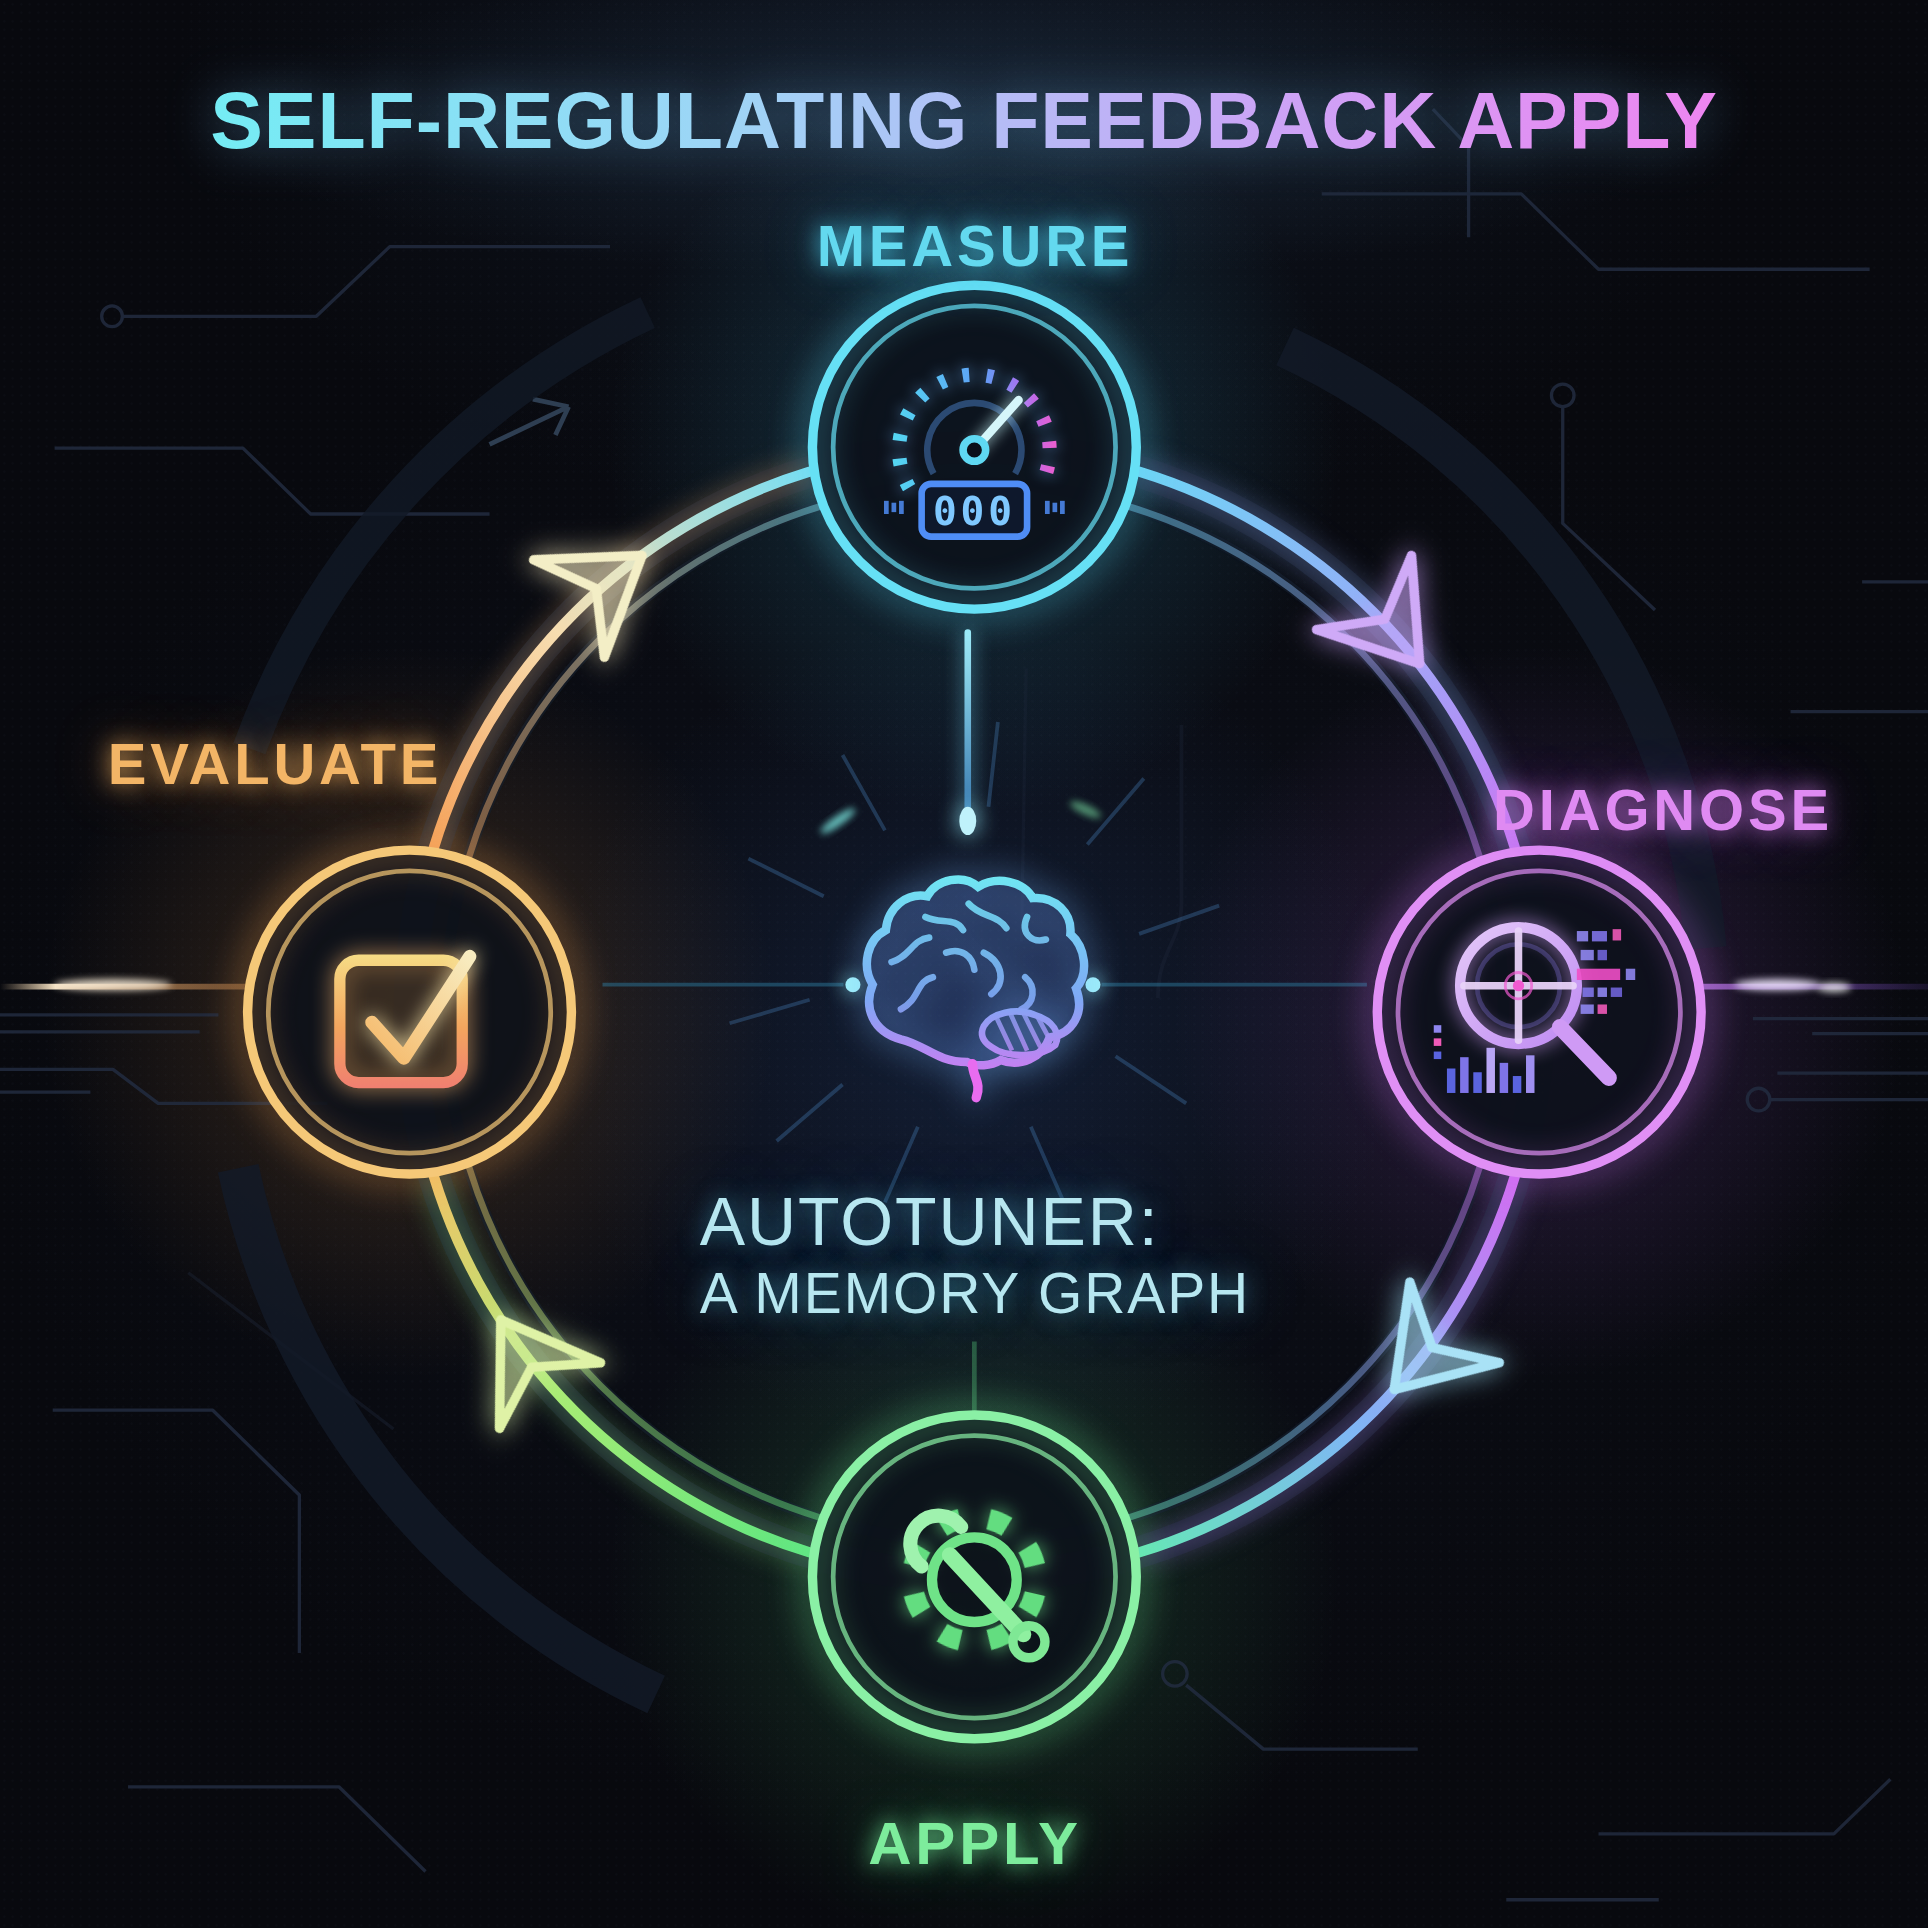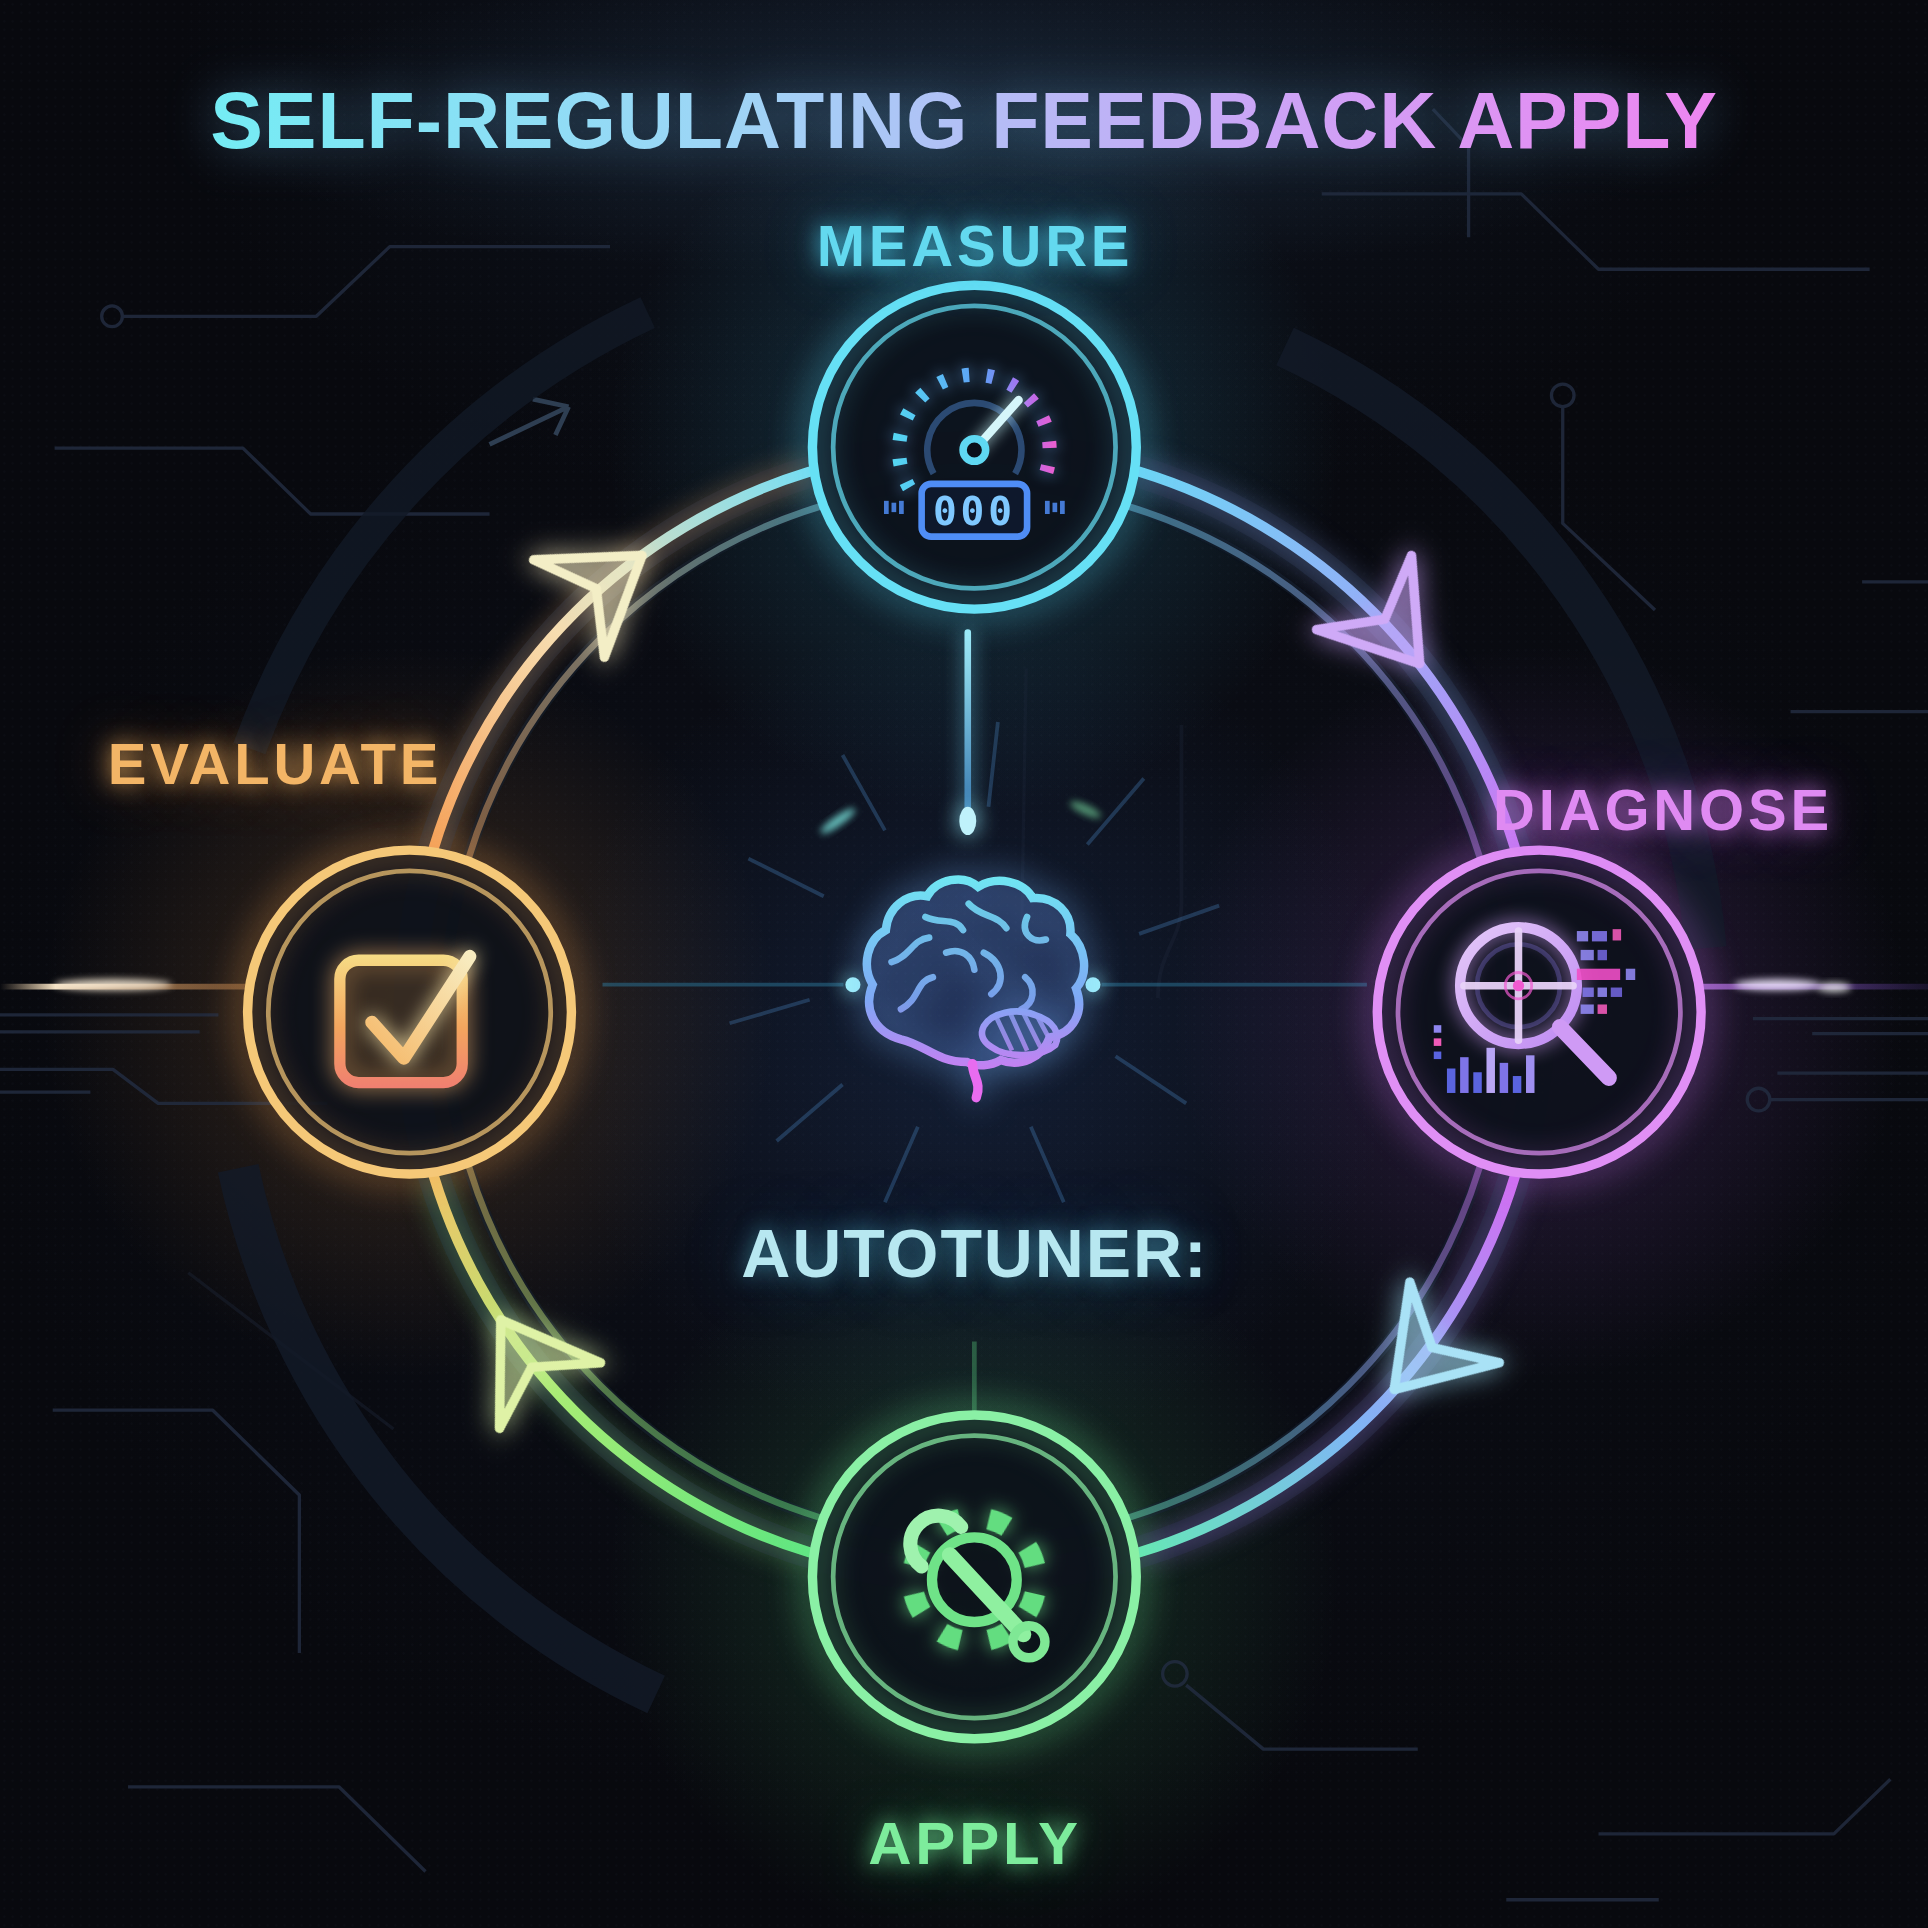--- a/index.html
+++ b/index.html
@@ -49,21 +49,21 @@
   #label-measure{left:975px;top:245px;font-size:58px;color:#63d9ef;
     text-shadow:0 0 22.6px rgba(80,215,245,.85),0 0 56px rgba(60,170,220,.45);}
   #label-diagnose{left:1663px;top:768px;font-size:58px;color:#df8af2;
     text-shadow:0 0 22.6px rgba(220,130,245,.85),0 0 56px rgba(180,90,230,.45);margin-top:41px;}
   #label-evaluate{left:275px;top:763px;font-size:58px;color:#f3b566;
     text-shadow:0 0 22.6px rgba(245,180,100,.85),0 0 56px rgba(240,150,70,.45);}
   #label-apply{left:975px;top:1843px;font-size:60px;color:#7dec9c;
     text-shadow:0 0 22.6px rgba(120,240,160,.85),0 0 56px rgba(80,210,120,.45);}
 
   #center-text{position:absolute;left:975px;top:1254px;transform:translate(-50%,-50%);
-    text-align:left;color:#b7e7f0;font-weight:700;letter-spacing:1.9px;line-height:1.14;
+    text-align:left;color:#b7e7f0;font-weight:400;letter-spacing:1.9px;line-height:1.14;
     text-shadow:0 0 22.6px rgba(90,200,230,.55),0 0 66px rgba(60,140,200,.35);}
   #center-text .l1{font-size:68px;}
   #center-text .l2{font-size:57px;}
 </style>
 </head>
 <body>
 
 <div id="canvas">
   <div id="texture"></div>
 
@@ -343,15 +343,16 @@
   </svg>
 
   <div class="label" id="title">SELF-REGULATING FEEDBACK APPLY</div>
   <div class="label" id="label-measure">MEASURE</div>
   <div class="label" id="label-diagnose">DIAGNOSE</div>
   <div class="label" id="label-evaluate">EVALUATE</div>
   <div class="label" id="label-apply">APPLY</div>
 
   <div id="center-text">
     <div class="l1">AUTOTUNER:</div>
+    <div class="l2">A MEMORY GRAPH</div>
   </div>
 </div>
 
 
 </body></html>

